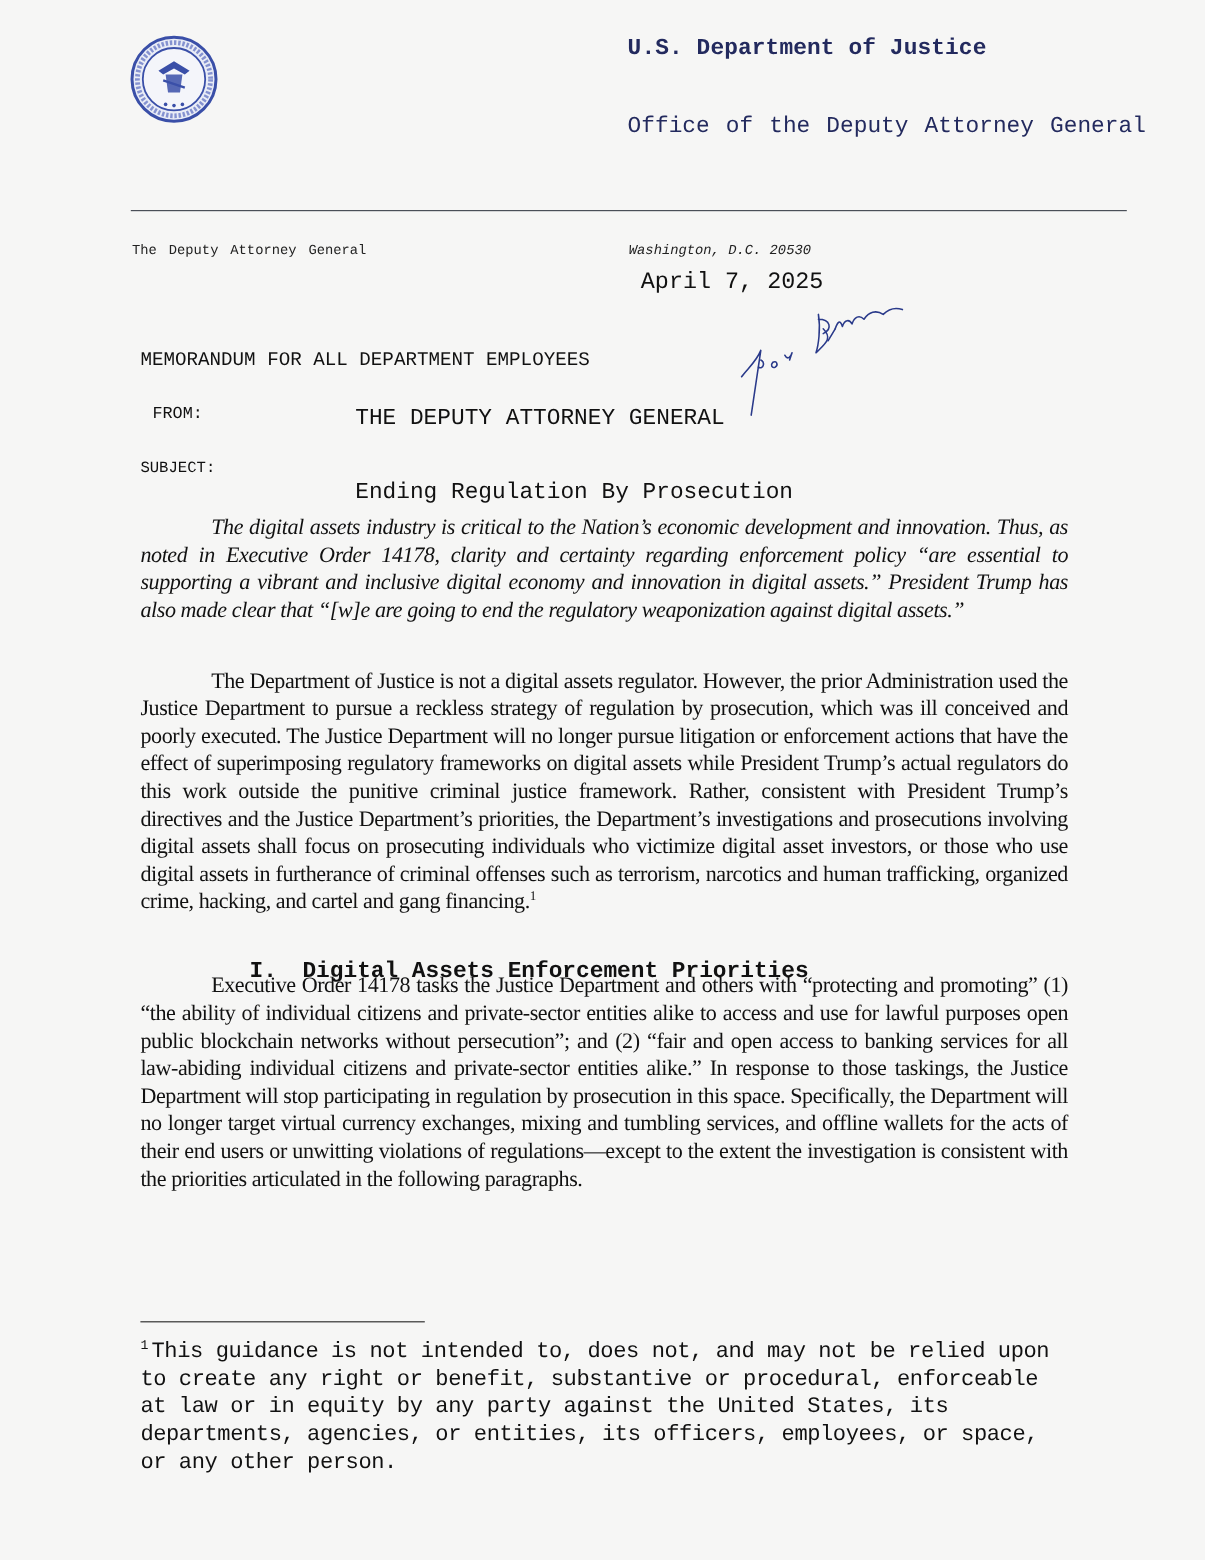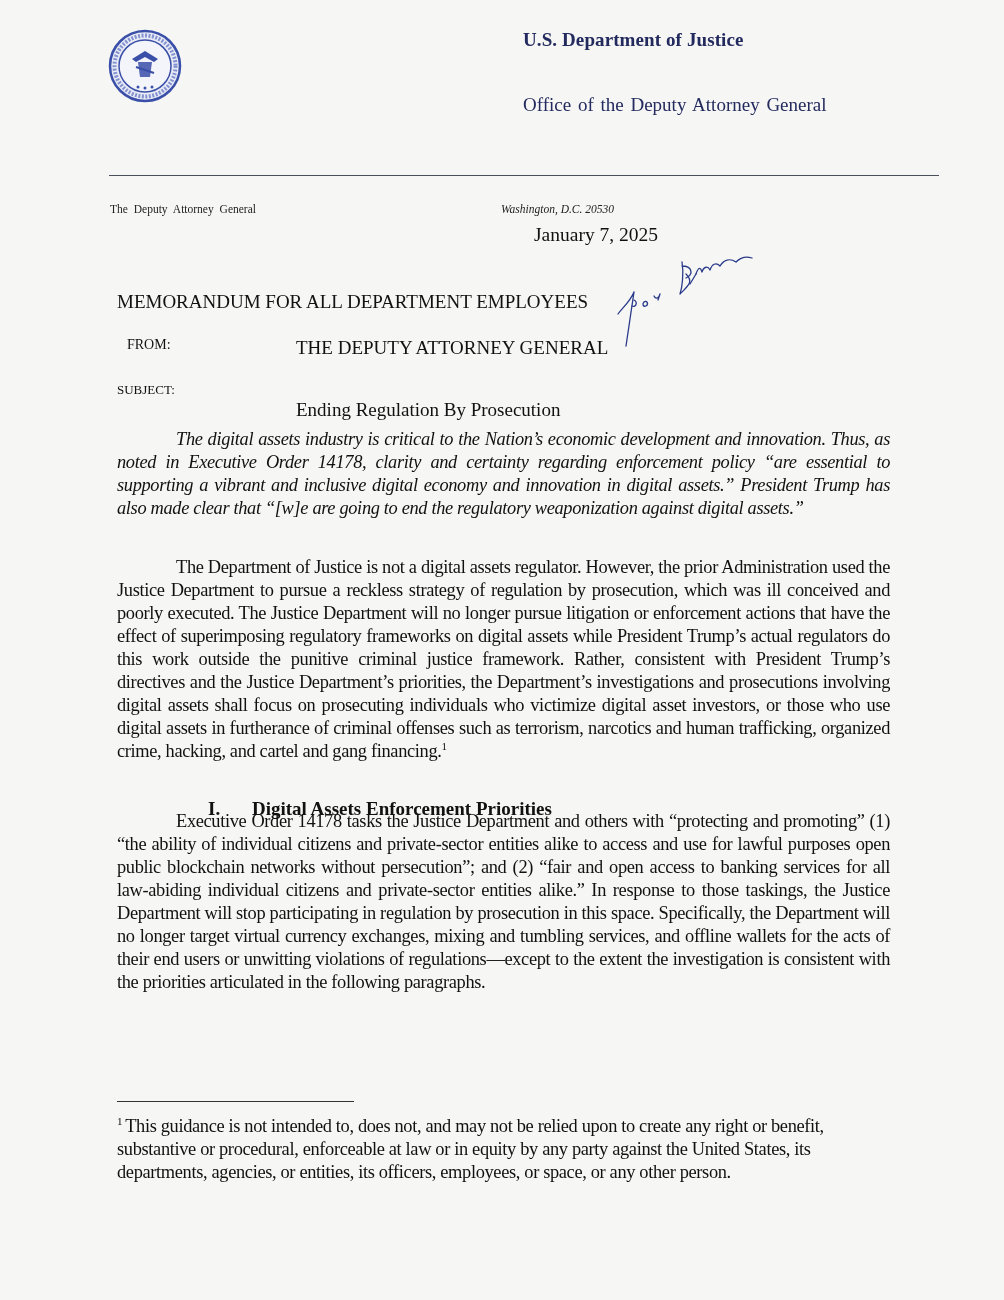--- a/index.html
+++ b/index.html
@@ -2,29 +2,29 @@
 <html><head>
 <meta charset="utf-8">
 <style>
   html, body { margin: 0; padding: 0; }
   body {
     width: 1004px; height: 1300px; position: relative; overflow: hidden;
     background: #f6f6f5;
     font-family: "Liberation Serif", serif;
     color: #111;
   }
-  .abs { position: absolute; }
+  .abs { position: absolute; font-family: Liberation Mono, monospace; }
   .seal { left: 108px; top: 29px; width: 74px; height: 74px; }
   .dept-title { left: 523px; top: 29px; font-size: 19px; font-weight: bold; color: #232a5e; letter-spacing: 0.1px; }
   .office { left: 523px; top: 79px; font-size: 19px; color: #232a5e; word-spacing: 2px; margin-top: 15px; }
   .rule { left: 109px; top: 175px; width: 830px; height: 0; border-top: 1.5px solid #4a4f58; }
   .dag { left: 110px; top: 203px; font-size: 11.5px; color: #222; word-spacing: 3px; }
-  .place { left: 501px; top: 203px; font-size: 11.5px; font-style: italic; color: #222; }
+  .place { left: 524px; top: 203px; font-size: 11.5px; font-style: italic; color: #222; }
   .date { left: 534px; top: 224px; font-size: 19.5px; color: #111; }
-  .memo-for { left: 117px; top: 291px; font-size: 19px; }
+  .memo-for { left: 117px; top: 291px; font-size: 16px; }
   .from-label { left: 127px; top: 337px; font-size: 14px; }
   .from-value { left: 296px; top: 337px; font-size: 19px; }
   .subj-label { left: 117px; top: 382px; font-size: 13px; }
   .subj-value { left: 296px; top: 382px; font-size: 19px; margin-top: 17px; }
   .signature { left: 612px; top: 244px; width: 150px; height: 110px; }
   .para {
     position: absolute; left: 117px; width: 773px;
     font-size: 18.4px; line-height: 23px; text-align: justify;
     text-indent: 59px; margin: 0;
     font-family: "Liberation Serif", serif;
@@ -57,21 +57,21 @@
     <circle cx="30" cy="58" r="1.5" fill="#3a4fa8"></circle>
     <circle cx="37" cy="59" r="1.5" fill="#3a4fa8"></circle>
     <circle cx="44" cy="58" r="1.5" fill="#3a4fa8"></circle>
   </svg>
 </div>
 <div class="abs dept-title">U.S. Department of Justice</div>
 <div class="abs office">Office of the Deputy Attorney General</div>
 <div class="abs rule"></div>
 <div class="abs dag">The Deputy Attorney General</div>
 <div class="abs place">Washington, D.C. 20530</div>
-<div class="abs date">January 7, 2025</div>
+<div class="abs date">April 7, 2025</div>
 
 <div class="abs memo-for">MEMORANDUM FOR ALL DEPARTMENT EMPLOYEES</div>
 <div class="abs from-label">FROM:</div>
 <div class="abs from-value">THE DEPUTY ATTORNEY GENERAL</div>
 <div class="abs subj-label">SUBJECT:</div>
 <div class="abs subj-value">Ending Regulation By Prosecution</div>
 
 <div class="abs signature">
   <svg width="150" height="110" viewBox="0 0 150 110">
     <g fill="none" stroke="#2a3a8a" stroke-width="1.3" stroke-linecap="round" stroke-linejoin="round">

